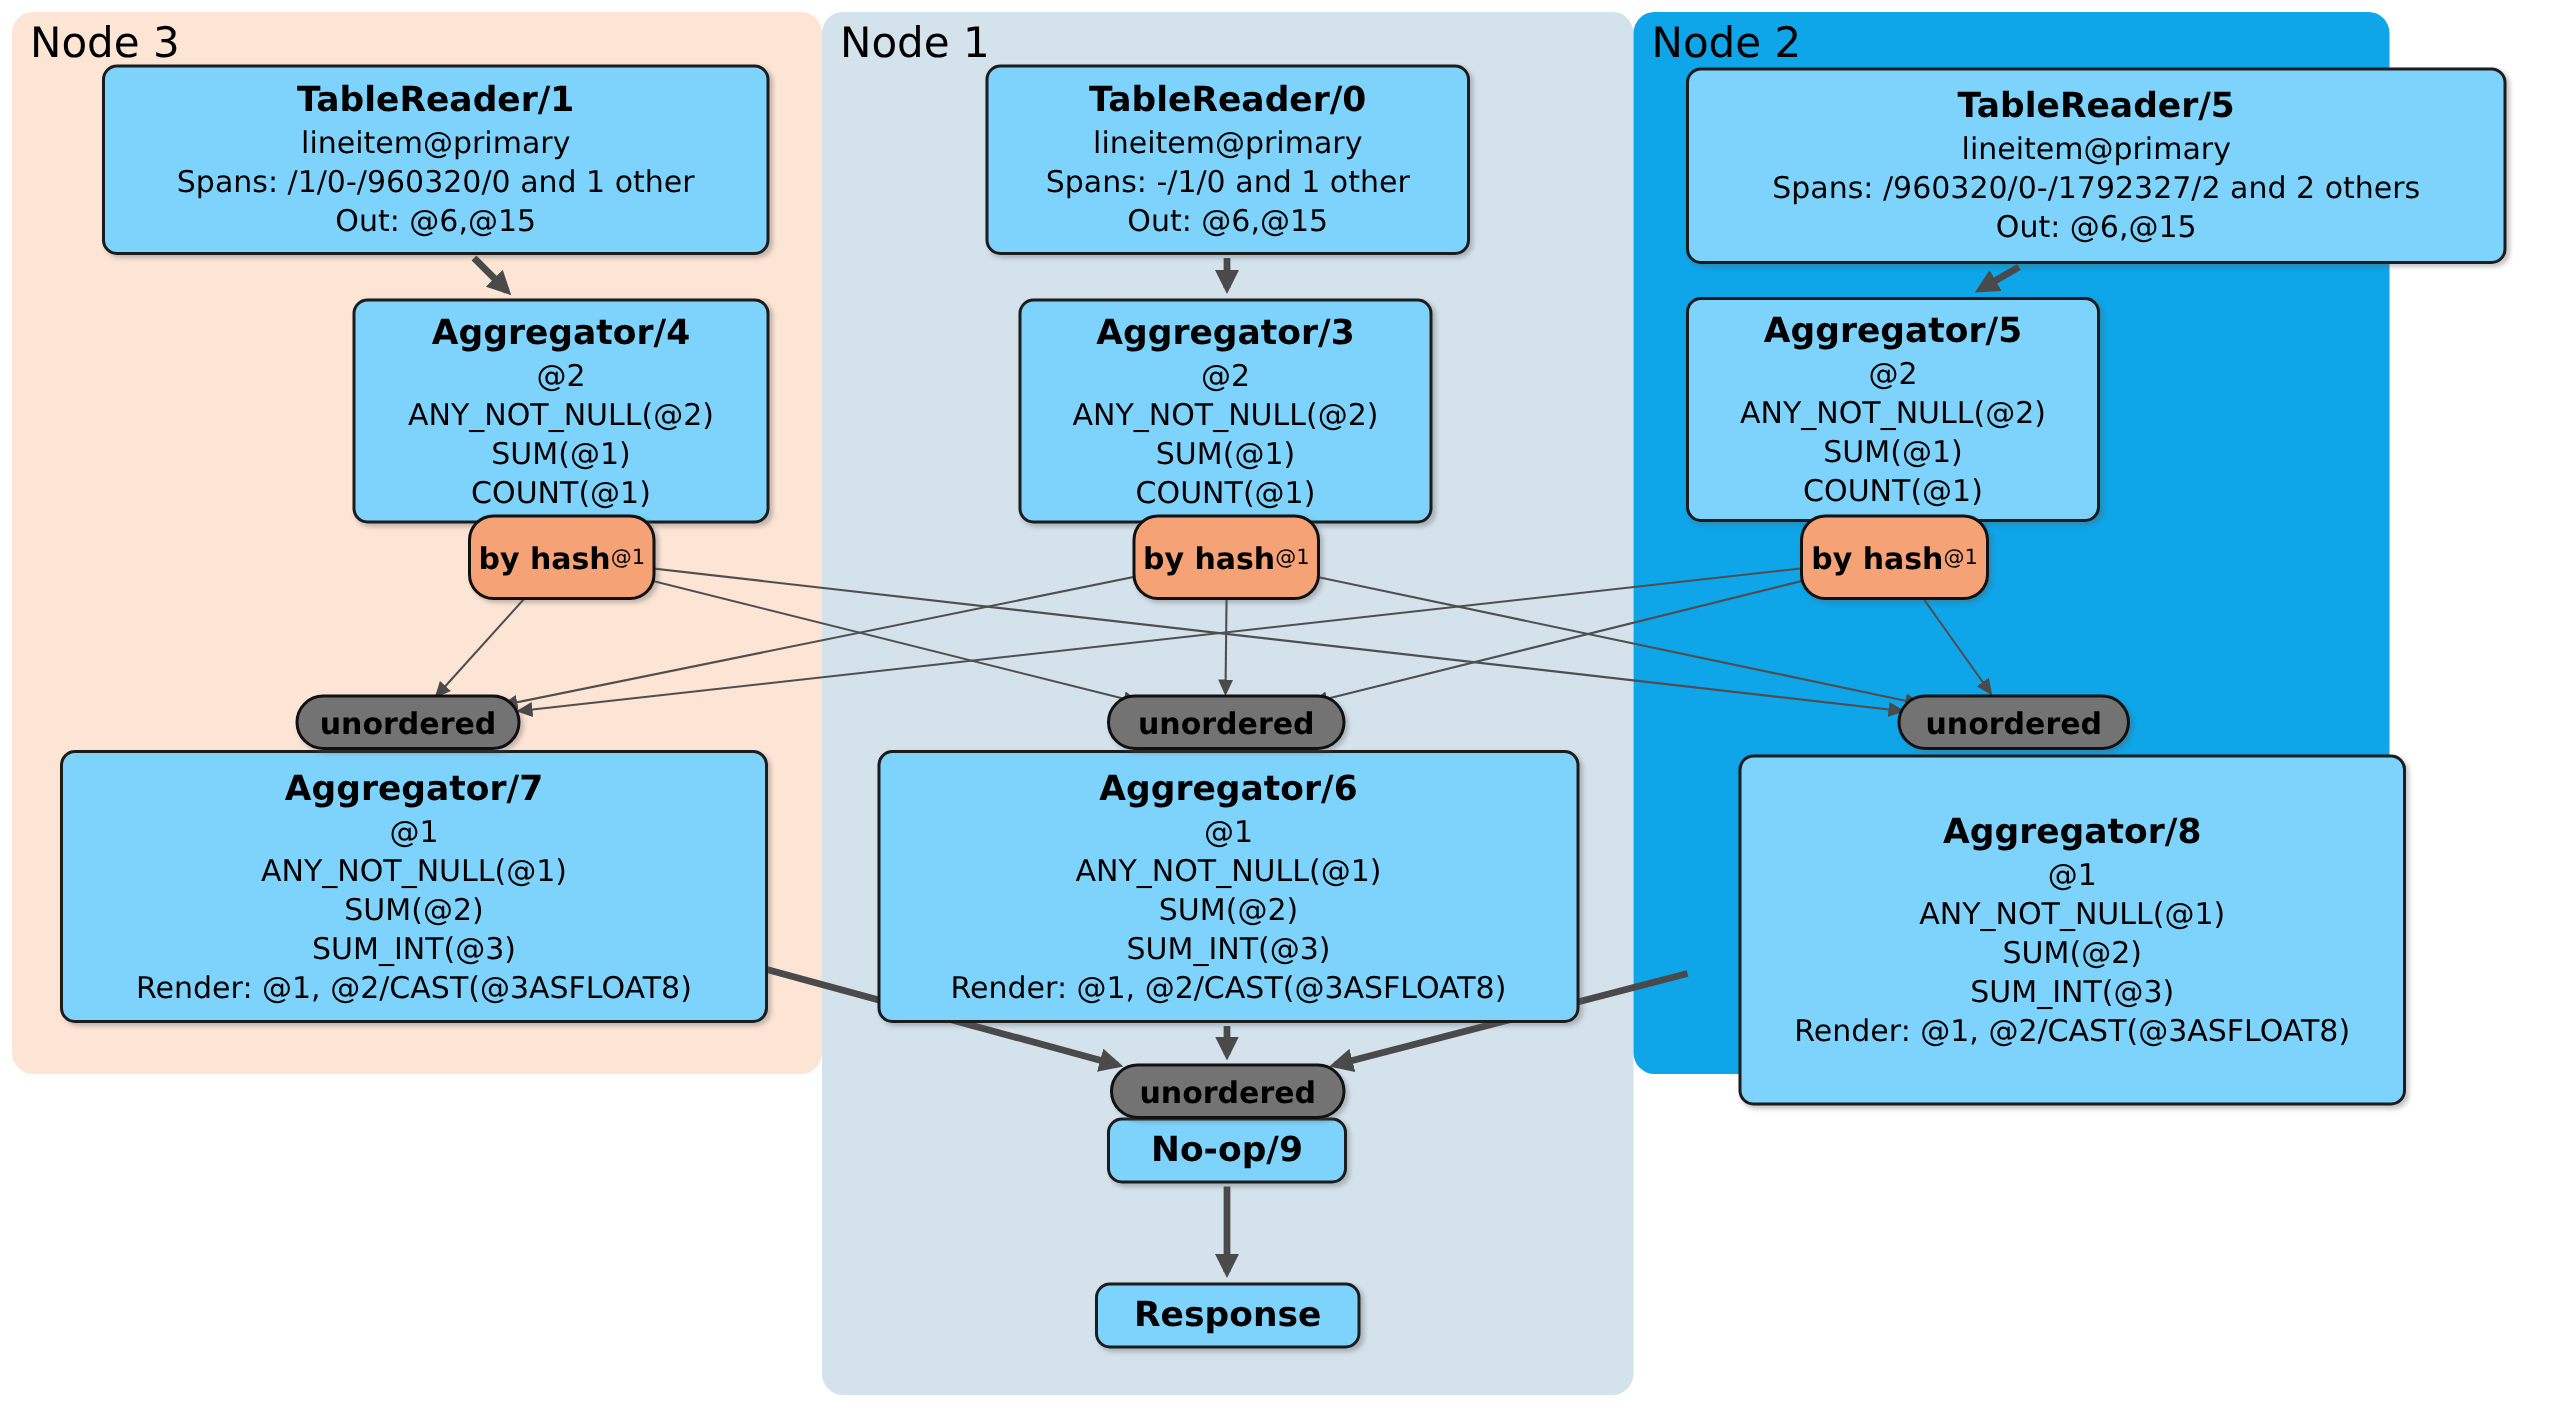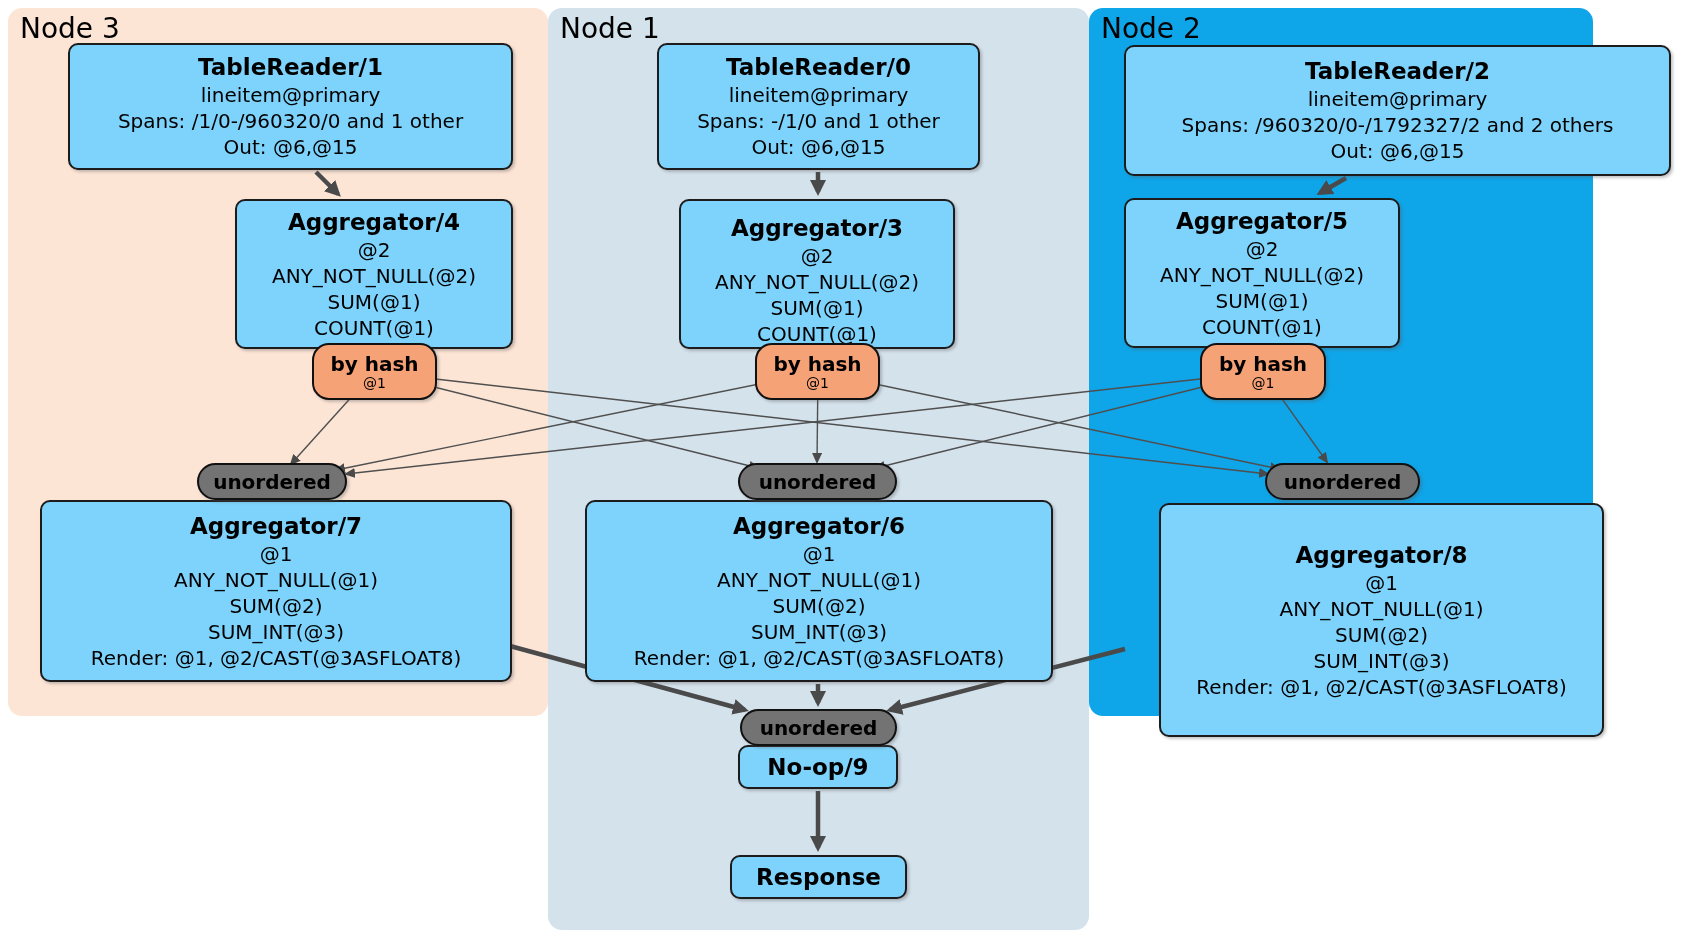--- a/index.html
+++ b/index.html
@@ -19,21 +19,21 @@
     background:#7dd3fc; border:2px solid #1c1c1c; border-radius:10px;
     display:flex; flex-direction:column; align-items:center; justify-content:center;
     text-align:center; color:#000;
     box-shadow:2px 2px 3px rgba(90,90,90,0.35);
     box-sizing:border-box;
   }
   .box-title { font-weight:bold; font-size:23px; line-height:29px; white-space:nowrap; }
   .box-line  { font-size:20px; line-height:26px; white-space:nowrap; }
   .router {
     position:absolute; z-index:4;
-    display:flex; flex-direction:column; align-items:center; justify-content:center;
+    display:flex; flex-direction:row; align-items:center; justify-content:center;
     border:2px solid #111111; color:#000;
     box-shadow:2px 2px 3px rgba(90,90,90,0.35);
     box-sizing:border-box; text-align:center;
   }
   .router-hash { background:#f6a277; border-radius:17px; }
   .router-unordered { background:#737373; border-radius:19px; }
   .router-label { font-weight:bold; font-size:20px; line-height:22px; white-space:nowrap; }
   .router-sub { font-size:14px; line-height:16px; }
 </style>
 </head>
@@ -108,21 +108,21 @@
     <div class="box-line">SUM_INT(@3)</div>
     <div class="box-line">Render: @1, @2/CAST(@3ASFLOAT8)</div>
   </div>
 
   <div class="box" style="left:657px; top:43px; width:323px; height:127px;">
     <div class="box-title">TableReader/0</div>
     <div class="box-line">lineitem@primary</div>
     <div class="box-line">Spans: -/1/0 and 1 other</div>
     <div class="box-line">Out: @6,@15</div>
   </div>
-  <div class="box" style="left:679px; top:199px; width:276px; height:150px;justify-content:flex-end;">
+  <div class="box" style="left:679px; top:199px; width:276px; height:150px;">
     <div class="box-title">Aggregator/3</div>
     <div class="box-line">@2</div>
     <div class="box-line">ANY_NOT_NULL(@2)</div>
     <div class="box-line">SUM(@1)</div>
     <div class="box-line">COUNT(@1)</div>
   </div>
   <div class="box" style="left:585px; top:500px; width:468px; height:182px;">
     <div class="box-title">Aggregator/6</div>
     <div class="box-line">@1</div>
     <div class="box-line">ANY_NOT_NULL(@1)</div>
@@ -131,21 +131,21 @@
     <div class="box-line">Render: @1, @2/CAST(@3ASFLOAT8)</div>
   </div>
   <div class="box" style="left:738px; top:745px; width:160px; height:44px;">
     <div class="box-title">No-op/9</div>
   </div>
   <div class="box" style="left:730px; top:855px; width:177px; height:44px;">
     <div class="box-title">Response</div>
   </div>
 
   <div class="box" style="left:1124px; top:45px; width:547px; height:131px;">
-    <div class="box-title">TableReader/2</div>
+    <div class="box-title">TableReader/5</div>
     <div class="box-line">lineitem@primary</div>
     <div class="box-line">Spans: /960320/0-/1792327/2 and 2 others</div>
     <div class="box-line">Out: @6,@15</div>
   </div>
   <div class="box" style="left:1124px; top:198px; width:276px; height:150px;">
     <div class="box-title">Aggregator/5</div>
     <div class="box-line">@2</div>
     <div class="box-line">ANY_NOT_NULL(@2)</div>
     <div class="box-line">SUM(@1)</div>
     <div class="box-line">COUNT(@1)</div>

